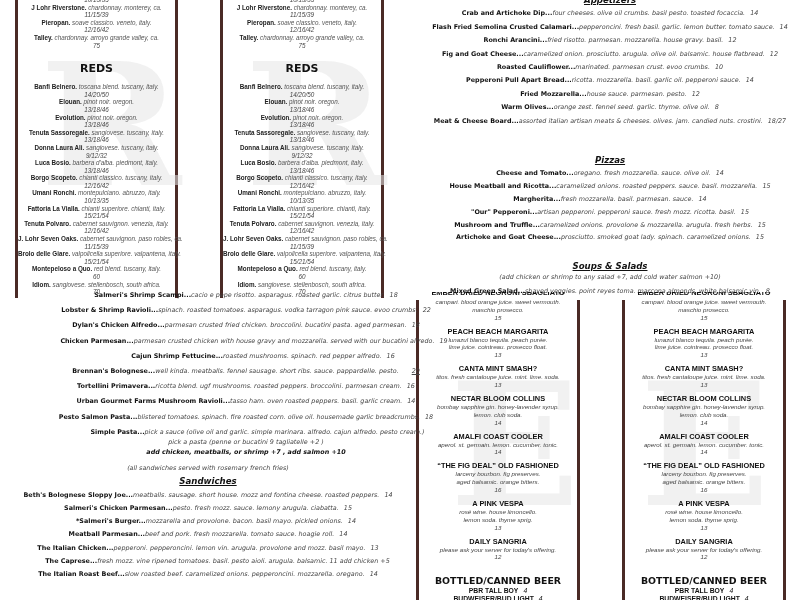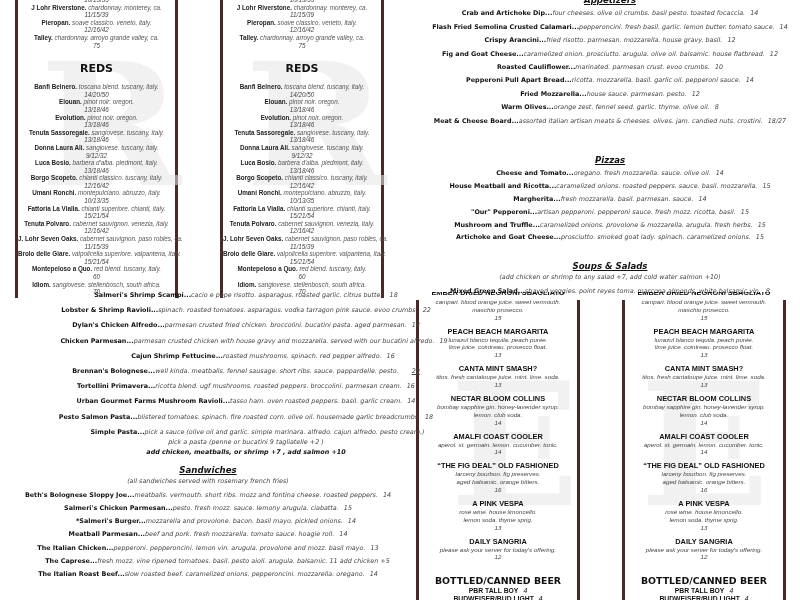--- a/index.html
+++ b/index.html
@@ -127,21 +127,21 @@
       <div class="w"><b>Idiom.</b> <i>sangiovese. stellenbosch, south africa.</i></div>
       <div class="p">70</div>
     </div>
 </div>
 
 <div class="food" style="left:420px;width:380px;top:-6px;">
   <div class="row"><span class="h">Appetizers</span></div>
   <div id="apps">
       <div class="row" style="height: 13.4px; line-height: 13.4px;"><b>Crab and Artichoke Dip...</b><i>four cheeses. olive oil crumbs. basil pesto. toasted focaccia.</i><i style="margin-left: 5px;">14</i></div>
       <div class="row" style="height: 13.4px; line-height: 13.4px;"><b>Flash Fried Semolina Crusted Calamari...</b><i>pepperoncini. fresh basil. garlic. lemon butter. tomato sauce.</i><i style="margin-left: 5px;">14</i></div>
-      <div class="row" style="height: 13.4px; line-height: 13.4px;"><b>Crispy Arancini...</b><i>fried risotto. parmesan. mozzarella. house gravy. basil.</i><i style="margin-left: 5px;">12</i></div>
+      <div class="row" style="height: 13.4px; line-height: 13.4px;"><b>Ronchi Arancini...</b><i>fried risotto. parmesan. mozzarella. house gravy. basil.</i><i style="margin-left: 5px;">12</i></div>
       <div class="row" style="height: 13.4px; line-height: 13.4px;"><b>Fig and Goat Cheese...</b><i>caramelized onion. prosciutto. arugula. olive oil. balsamic. house flatbread.</i><i style="margin-left: 5px;">12</i></div>
       <div class="row" style="height: 13.4px; line-height: 13.4px;"><b>Roasted Cauliflower...</b><i>marinated. parmesan crust. evoo crumbs.</i><i style="margin-left: 5px;">10</i></div>
       <div class="row" style="height: 13.4px; line-height: 13.4px;"><b>Pepperoni Pull Apart Bread...</b><i>ricotta. mozzarella. basil. garlic oil. pepperoni sauce.</i><i style="margin-left: 5px;">14</i></div>
       <div class="row" style="height: 13.4px; line-height: 13.4px;"><b>Fried Mozzarella...</b><i>house sauce. parmesan. pesto.</i><i style="margin-left: 5px;">12</i></div>
       <div class="row" style="height: 13.4px; line-height: 13.4px;"><b>Warm Olives...</b><i>orange zest. fennel seed. garlic. thyme. olive oil.</i><i style="margin-left: 5px;">8</i></div>
       <div class="row" style="height: 13.4px; line-height: 13.4px;"><b>Meat &amp; Cheese Board...</b><i>assorted italian artisan meats &amp; cheeses. olives. jam. candied nuts. crostini.</i><i style="margin-left: 5px;">18/27</i></div>
     </div>
 </div>
 <div class="food" style="left:420px;width:380px;top:154px;">
   <div class="row"><span class="h">Pizzas</span></div>
@@ -173,24 +173,24 @@
       <div class="row" style="height: 15.2px; line-height: 15.2px;"><b>Tortellini Primavera...</b><i>ricotta blend. ugf mushrooms. roasted peppers. broccolini. parmesan cream.</i><i style="margin-left: 5px;">16</i></div>
       <div class="row" style="height: 15.2px; line-height: 15.2px;"><b>Urban Gourmet Farms Mushroom Ravioli...</b><i>tasso ham. oven roasted peppers. basil. garlic cream.</i><i style="margin-left: 5px;">14</i></div>
       <div class="row" style="height: 15.2px; line-height: 15.2px;"><b>Pesto Salmon Pasta...</b><i>blistered tomatoes. spinach. fire roasted corn. olive oil. housemade garlic breadcrumbs.</i><i style="margin-left: 5px;">18</i></div>
       <div class="row" style="height: 15.2px; line-height: 15.2px; margin-left: 28px;"><b>Simple Pasta...</b><i>pick a sauce (olive oil and garlic. simple marinara. alfredo. cajun alfredo. pesto cream.)</i><i style="margin-left: 5px;"></i></div>
     </div>
   <div class="row note" style="height:10px;line-height:10px;margin-top:-3px;">pick a pasta (penne or bucatini 9 tagliatelle +2 )</div>
   <div class="row bi" style="height:10px;line-height:10px;">add chicken, meatballs, or shrimp +7 , add salmon +10</div>
 </div>
 
 <div class="food" style="left:0;width:416px;top:464px;">
+  <div class="row note" style="margin-top:-2px;">(all sandwiches served with rosemary french fries)</div>
   <div class="row"><span class="h">Sandwiches</span></div>
-  <div class="row note" style="margin-top:-2px;">(all sandwiches served with rosemary french fries)</div>
   <div id="sandwiches">
-      <div class="row" style="height: 13.2px; line-height: 13.2px;"><b>Beth's Bolognese Sloppy Joe...</b><i>meatballs. vermouth. short ribs. mozz and fontina cheese. roasted peppers.</i><i style="margin-left: 5px;">14</i></div>
+      <div class="row" style="height: 13.2px; line-height: 13.2px;"><b>Beth's Bolognese Sloppy Joe...</b><i>meatballs. sausage. short house. mozz and fontina cheese. roasted peppers.</i><i style="margin-left: 5px;">14</i></div>
       <div class="row" style="height: 13.2px; line-height: 13.2px;"><b>Salmeri's Chicken Parmesan...</b><i>pesto. fresh mozz. sauce. lemony arugula. ciabatta.</i><i style="margin-left: 5px;">15</i></div>
       <div class="row" style="height: 13.2px; line-height: 13.2px; padding-left: 16px;"><b>*Salmeri's Burger...</b><i>mozzarella and provolone. bacon. basil mayo. pickled onions.</i><i style="margin-left: 5px;">14</i></div>
       <div class="row" style="height: 13.2px; line-height: 13.2px;"><b>Meatball Parmesan...</b><i>beef and pork. fresh mozzarella. tomato sauce. hoagie roll.</i><i style="margin-left: 5px;">14</i></div>
       <div class="row" style="height: 13.2px; line-height: 13.2px;"><b>The Italian Chicken...</b><i>pepperoni. pepperoncini. lemon vin. arugula. provolone and mozz. basil mayo.</i><i style="margin-left: 5px;">13</i></div>
       <div class="row" style="height: 13.2px; line-height: 13.2px; margin-left: 24px;"><b>The Caprese...</b><i>fresh mozz. vine ripened tomatoes. basil. pesto aioli. arugula. balsamic. 11  add chicken +5</i><i style="margin-left: 5px;"></i></div>
       <div class="row" style="height: 13.2px; line-height: 13.2px;"><b>The Italian Roast Beef...</b><i>slow roasted beef. caramelized onions. pepperoncini. mozzarella. oregano.</i><i style="margin-left: 5px;">14</i></div>
     </div>
 </div>
 
 <div class="ck" id="ck1" style="left:420px;width:156px;top:292px;">

